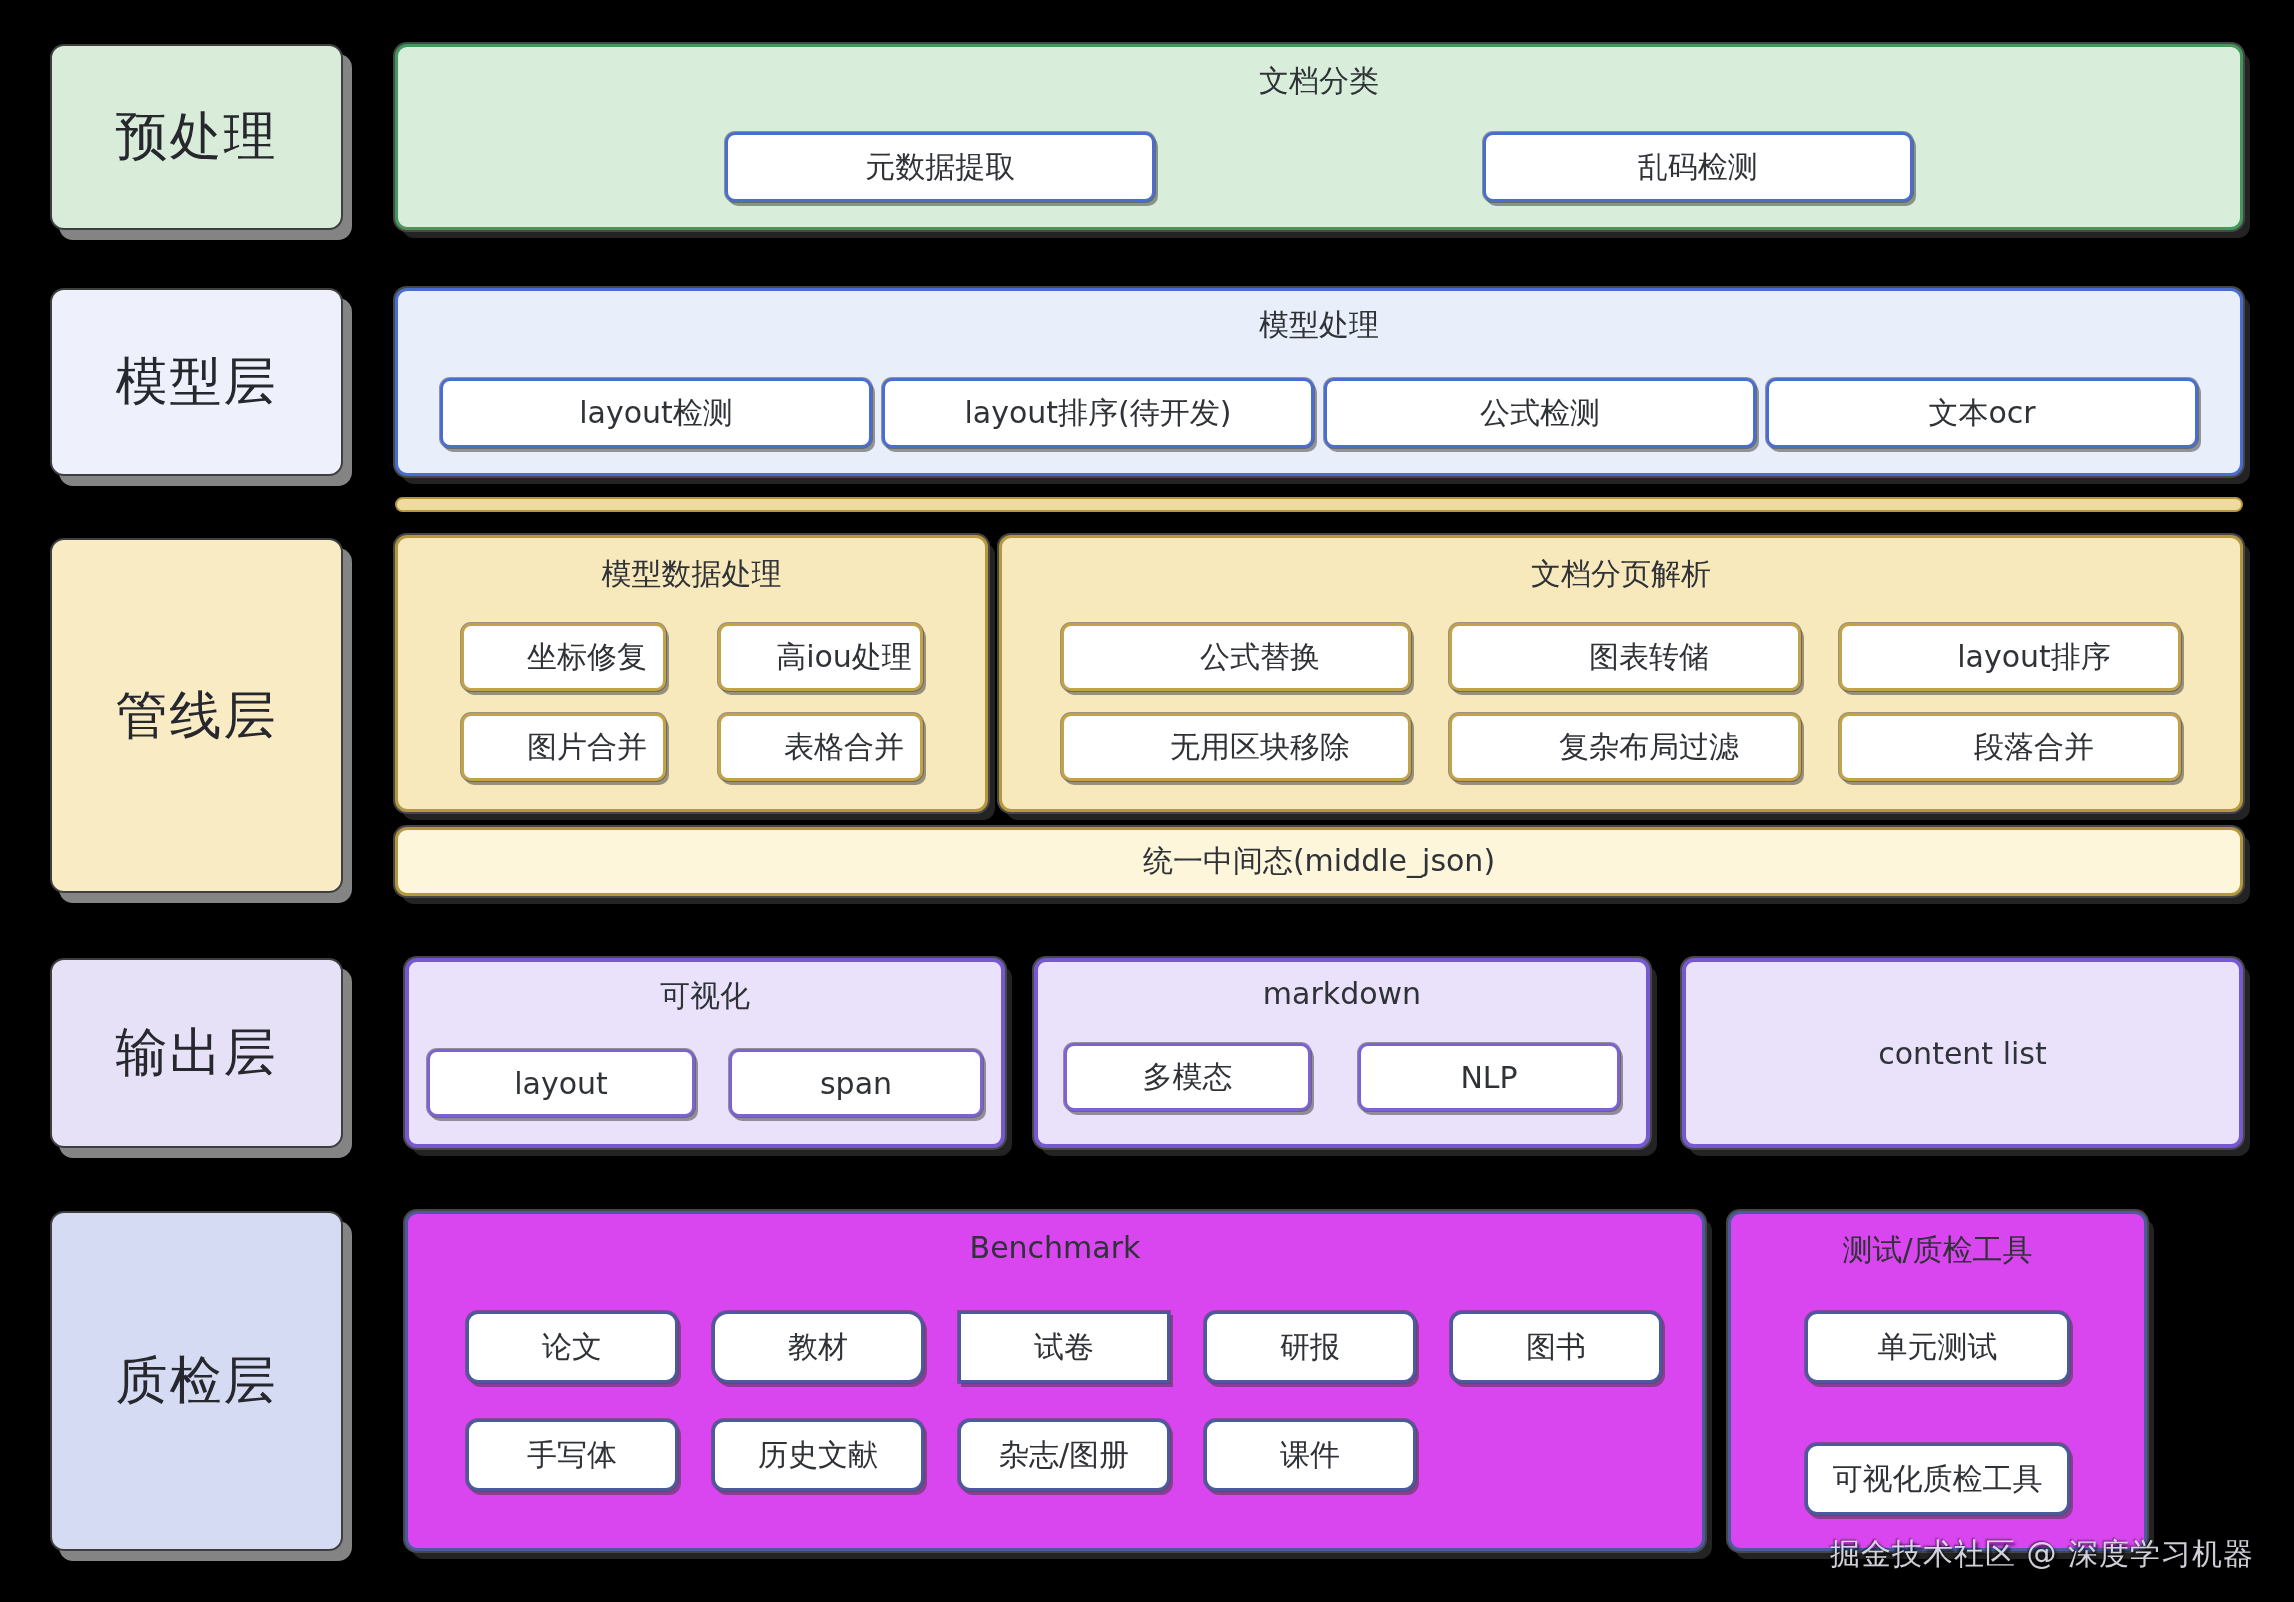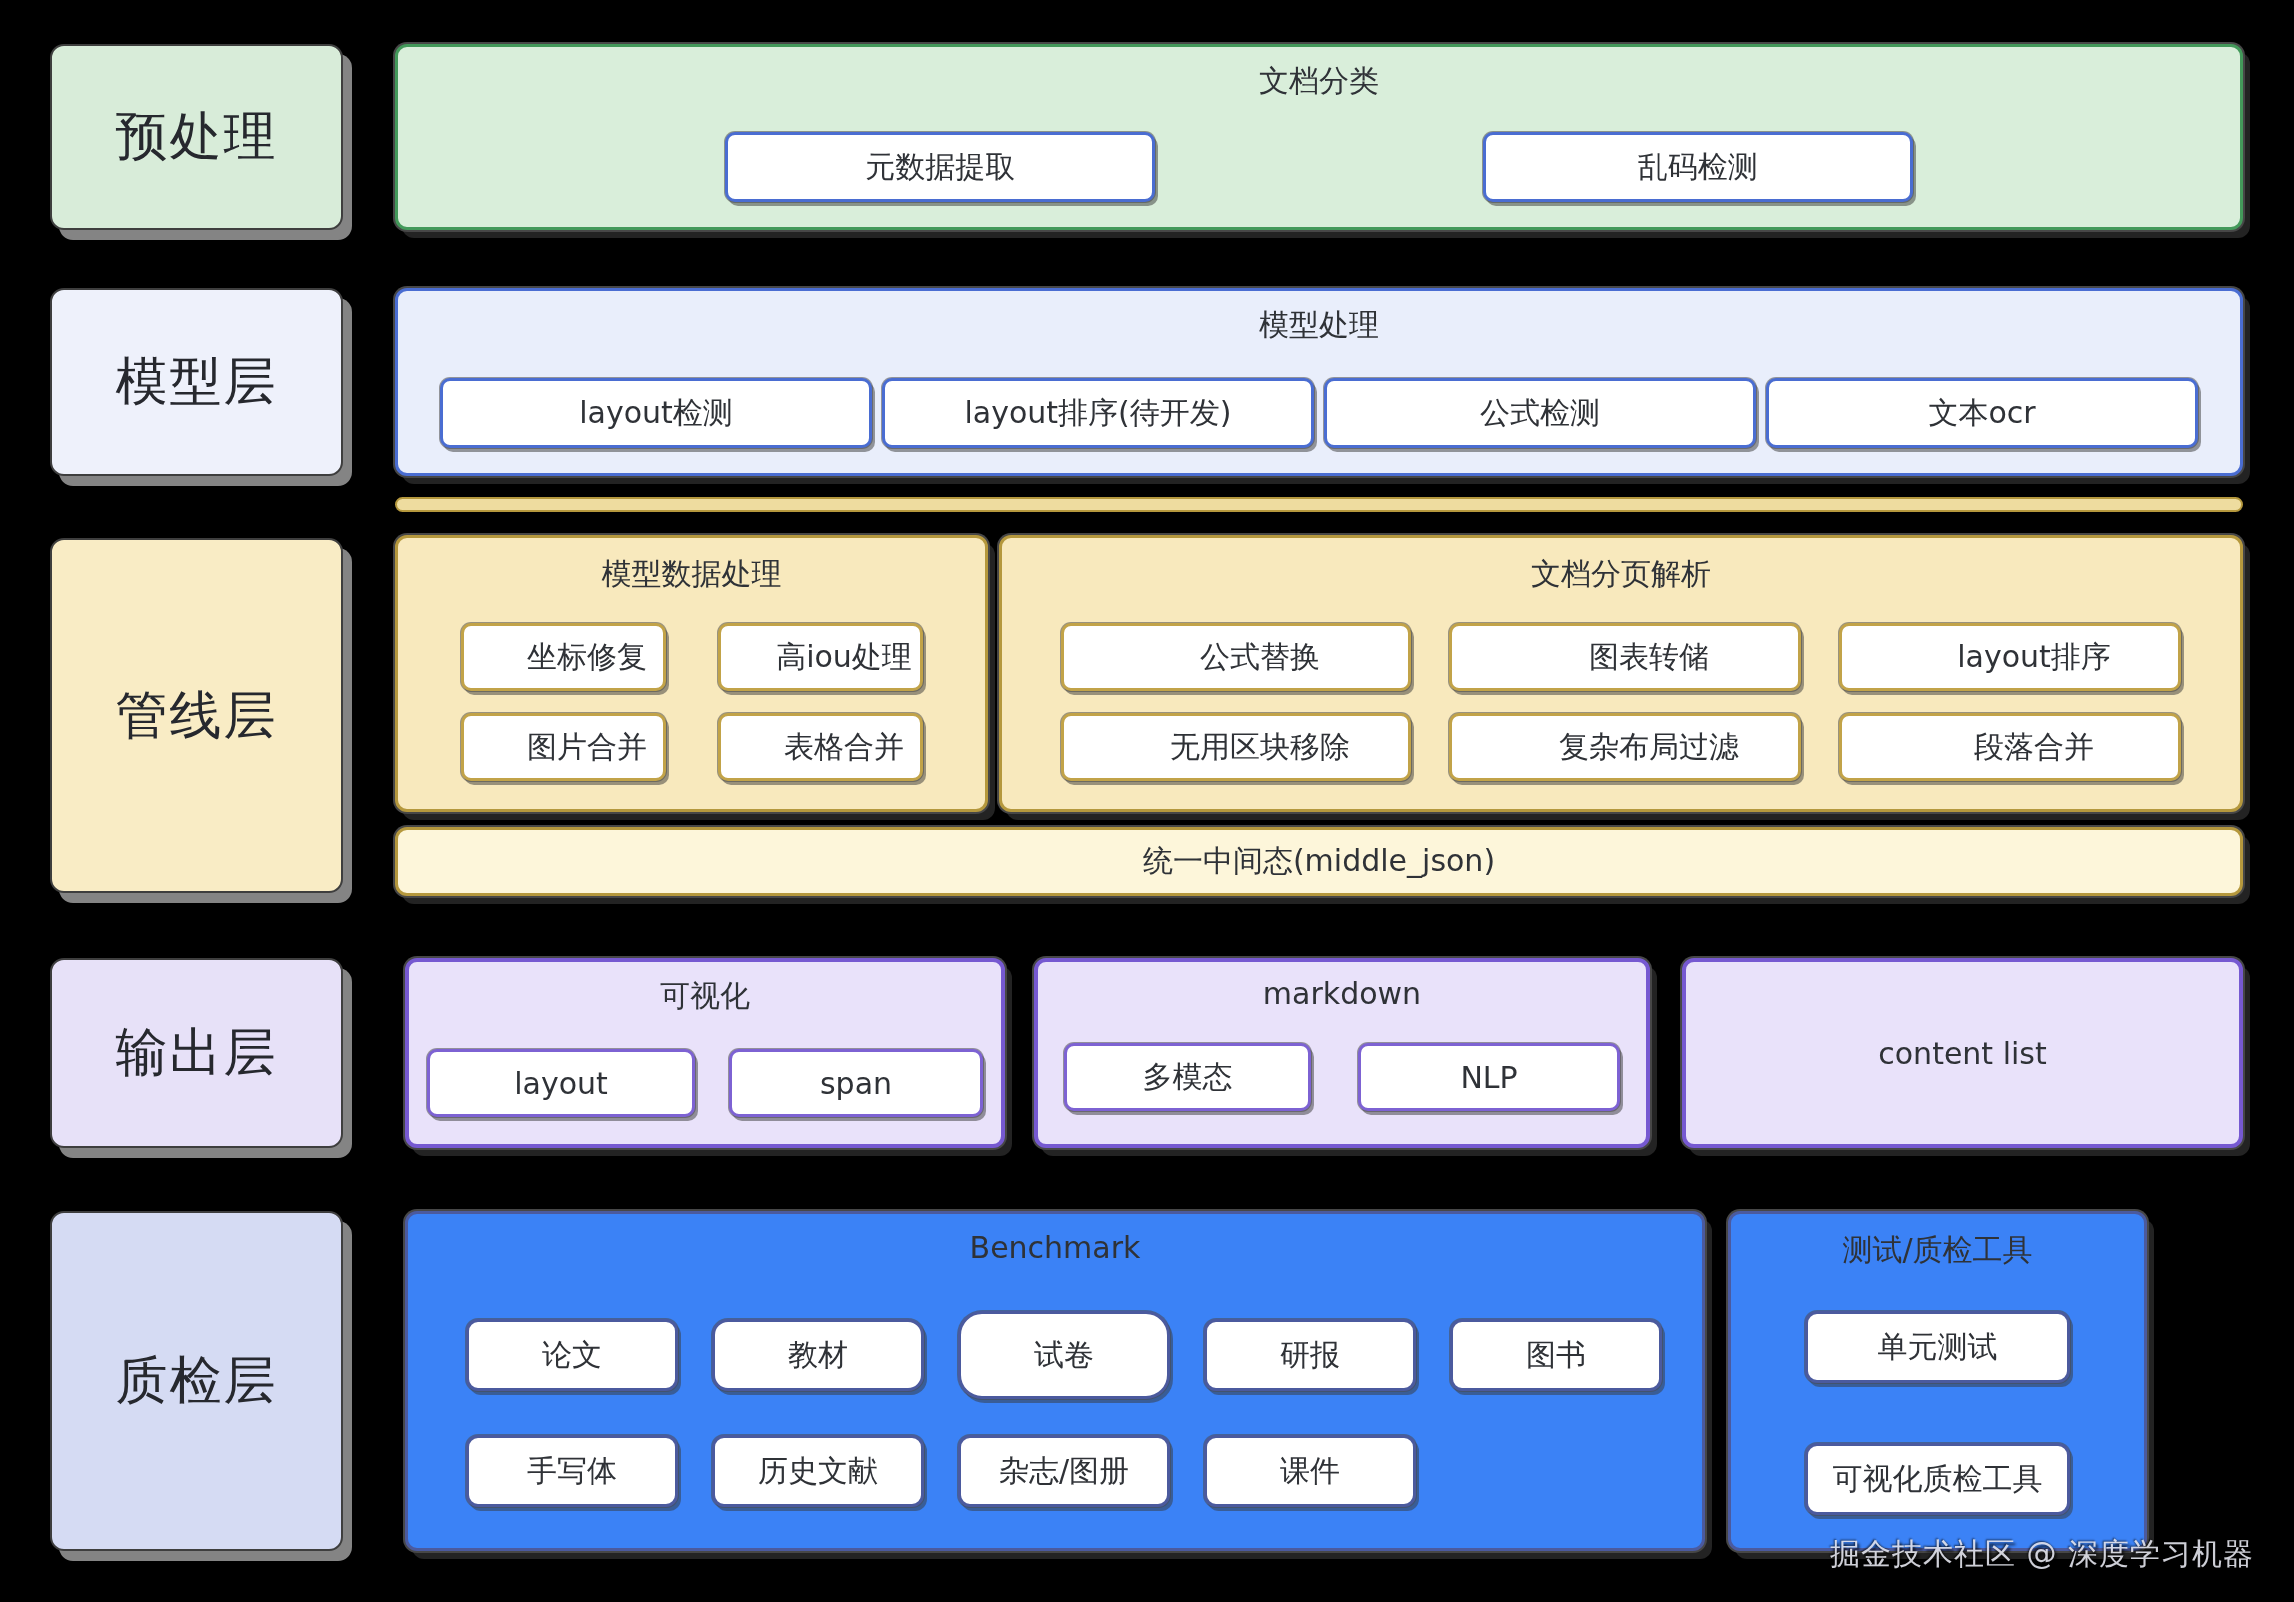--- a/index.html
+++ b/index.html
@@ -26,21 +26,21 @@
   
   .container{
     position:absolute;box-sizing:border-box;border-radius:12px;
     display:flex;flex-direction:column;
     box-shadow:0 0 0 2px #474747, 7px 8px 0 #232323;
   }
   .c-green {background:#d9eeda;border:3px solid #43995a;}
   .c-blue  {background:#e9eefb;border:3px solid #4a6dd2;}
   .c-gold  {background:#f8e9bd;border:3px solid #b5983d;}
   .c-purple{background:#e9e2fa;border:4px solid #7659d1;}
-  .c-indigo{background:#3b82f6;border:3px solid #4b5a9e;}
+  .c-indigo{background:#d946ef;border:3px solid #4b5a9e;}
   .c-bar   {background:#fdf6da;border:3px solid #b5983d;justify-content:center;align-items:center;}
 
   .ctitle{font-size:30px;text-align:center;margin-top:14px;color:#2f3237;flex:none;}
   .ctitle.mid{margin:0;}
 
   
   .items{display:flex;align-items:center;flex:none;}
   .chip{
     background:#ffffff;box-sizing:border-box;flex:none;
     display:flex;align-items:center;justify-content:center;
@@ -149,21 +149,21 @@
   </div>
 
   <div class="label-box lf-indigo" style="top:1211px;height:340px;">
     <span>质检层</span>
   </div>
   <div class="container c-indigo" style="left:405px;top:1211px;width:1300px;height:340px;">
     <div class="ctitle" style="margin-top:16px;">Benchmark</div>
     <div class="items" style="justify-content:flex-start;padding-left:58px;gap:34px;margin-top:46px;">
       <div class="chip b-indigo" style="width:212px;height:72px;border-radius:12px;">论文</div>
       <div class="chip b-indigo" style="width:212px;height:72px;border-radius:16px;">教材</div>
-      <div class="chip b-indigo" style="width:212px;height:88px;border-radius:24px;text-align:right;">试卷</div>
+      <div class="chip b-indigo" style="width:212px;height:72px;border-radius:0;text-align:right;">试卷</div>
       <div class="chip b-indigo" style="width:212px;height:72px;border-radius:12px;">研报</div>
       <div class="chip b-indigo" style="width:212px;height:72px;border-radius:12px;">图书</div>
     </div>
     <div class="items" style="justify-content:flex-start;padding-left:58px;gap:34px;margin-top:36px;">
       <div class="chip b-indigo" style="width:212px;height:72px;border-radius:12px;">手写体</div>
       <div class="chip b-indigo" style="width:212px;height:72px;border-radius:12px;">历史文献</div>
       <div class="chip b-indigo" style="width:212px;height:72px;border-radius:12px;">杂志/图册</div>
       <div class="chip b-indigo" style="width:212px;height:72px;border-radius:12px;">课件</div>
     </div>
   </div>

